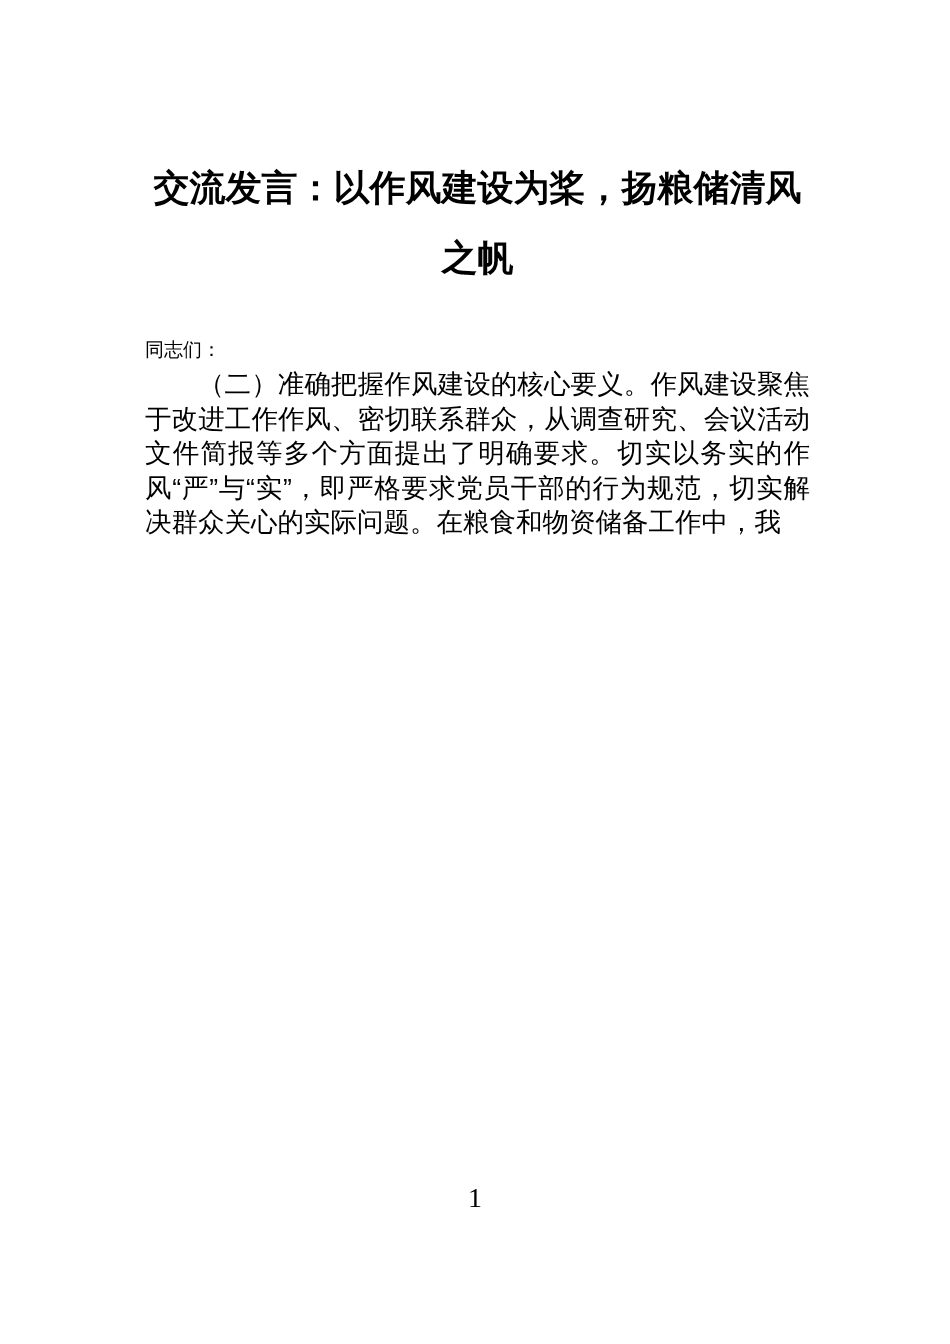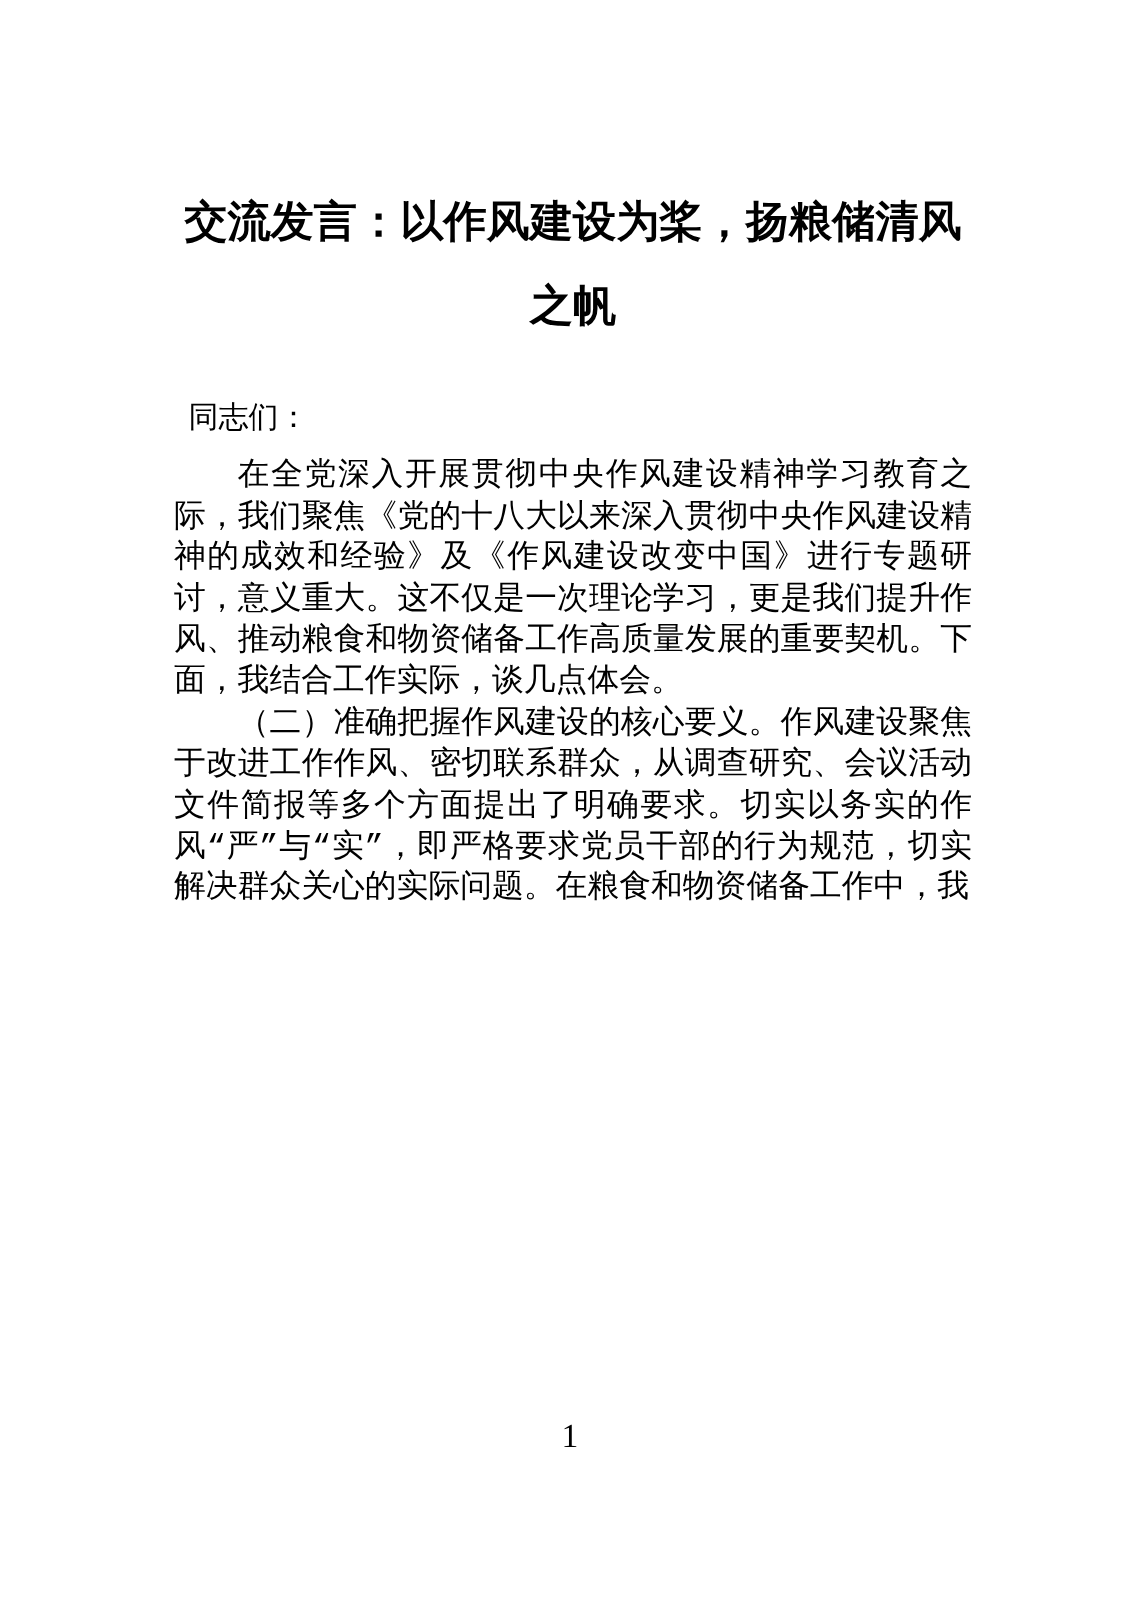--- a/index.html
+++ b/index.html
@@ -14,34 +14,33 @@
     background: #ffffff;
     overflow: hidden;
     color: #000000;
     font-family: "Liberation Sans", "DejaVu Sans", sans-serif;
   }
   .doc-content {
     position: absolute;
     left: 145px;
     top: 153px;
     width: 665px;
-    font-family: Liberation Mono, monospace;
   }
   .doc-title {
     font-size: 36px;
     font-weight: 700;
     line-height: 70px;
     text-align: center;
     margin: 0 0 40px 0;
     letter-spacing: 0;
   }
   .salutation {
-    font-size: 25px;
+    font-size: 19px;
     line-height: 34.4px;
-    margin: 12px;
+    margin: 0;
     text-indent: 0;
     text-align: justify;
   }
   .para {
     font-size: 26.5px;
     line-height: 34.4px;
     margin: 0;
     text-indent: 2em;
     text-align: justify;
     word-break: break-all;
@@ -67,17 +66,16 @@
     color: #000000;
   }
 </style>
 </head>
 <body>
 
 <div class="page">
   <div class="doc-content">
     <h1 class="doc-title">交流发言：以作风建设为桨，扬粮储清风之帆</h1>
     <p class="salutation">同志们：</p>
-    <p class="para">在全党深入开展贯彻中央作风建设精神学习教育之际，我们聚焦《党的十八大以来深入贯彻中央作风建设精神的成效和经验》及《作风建设改变中国》进行专题研讨，意义重大。这不仅是一次理论学习，更是我们提升作风、推动粮食和物资储备工作高质量发展的重要契机。下面，我结合工作实际，谈几点体会。</p>
     <p class="para">（二）准确把握作风建设的核心要义。作风建设聚焦于改进工作作风、密切联系群众，从调查研究、会议活动文件简报等多个方面提出了明确要求。切实以务实的作风“严”与“实”，即严格要求党员干部的行为规范，切实解决群众关心的实际问题。在粮食和物资储备工作中，我</p>
   </div>
   <div class="page-number">1</div>
 </div>
 
 </body></html>

